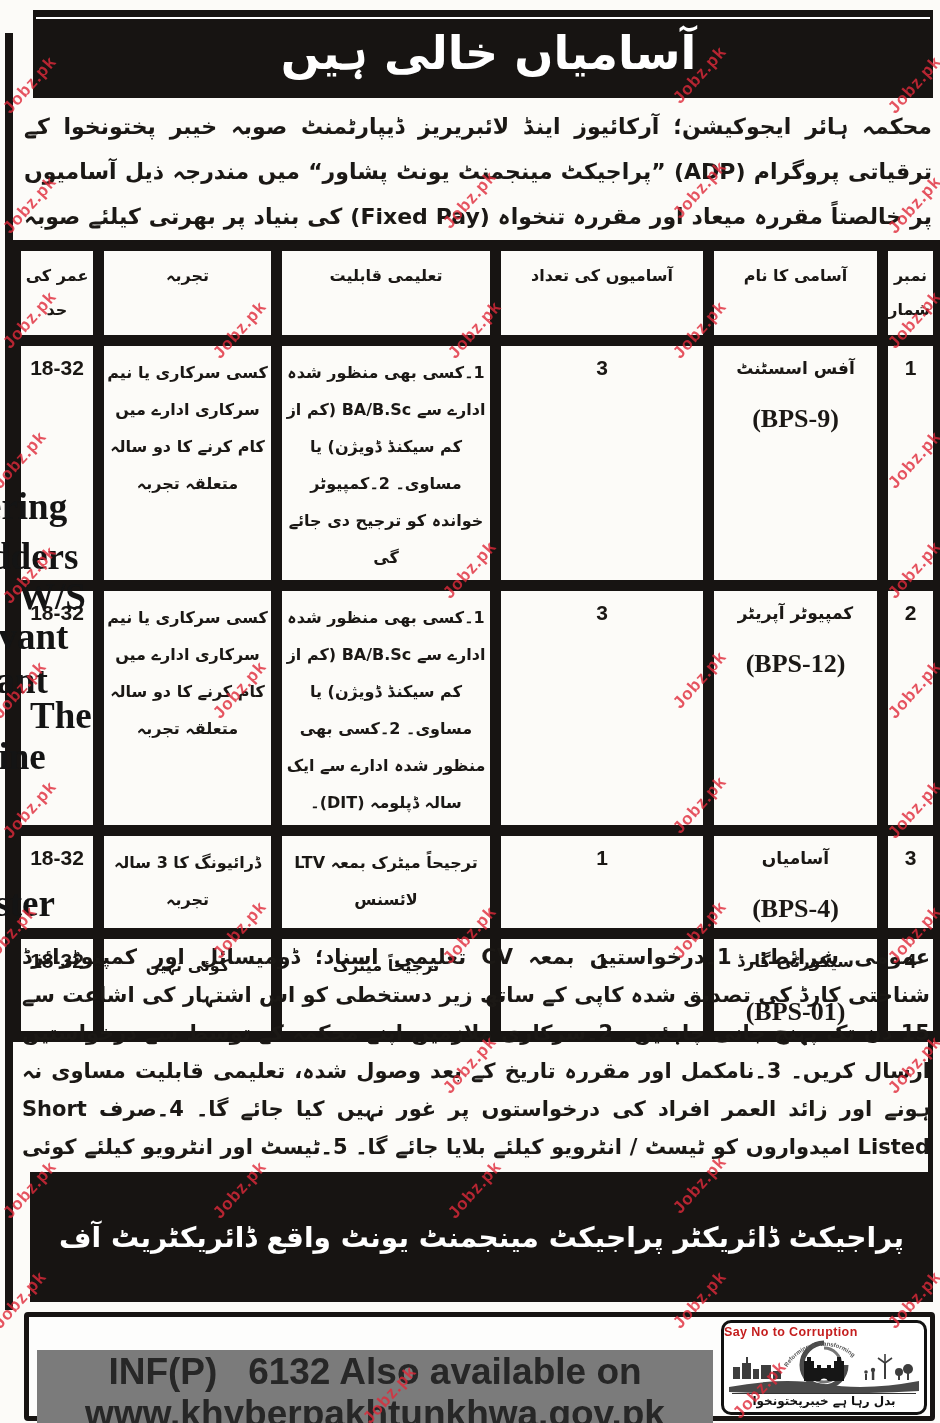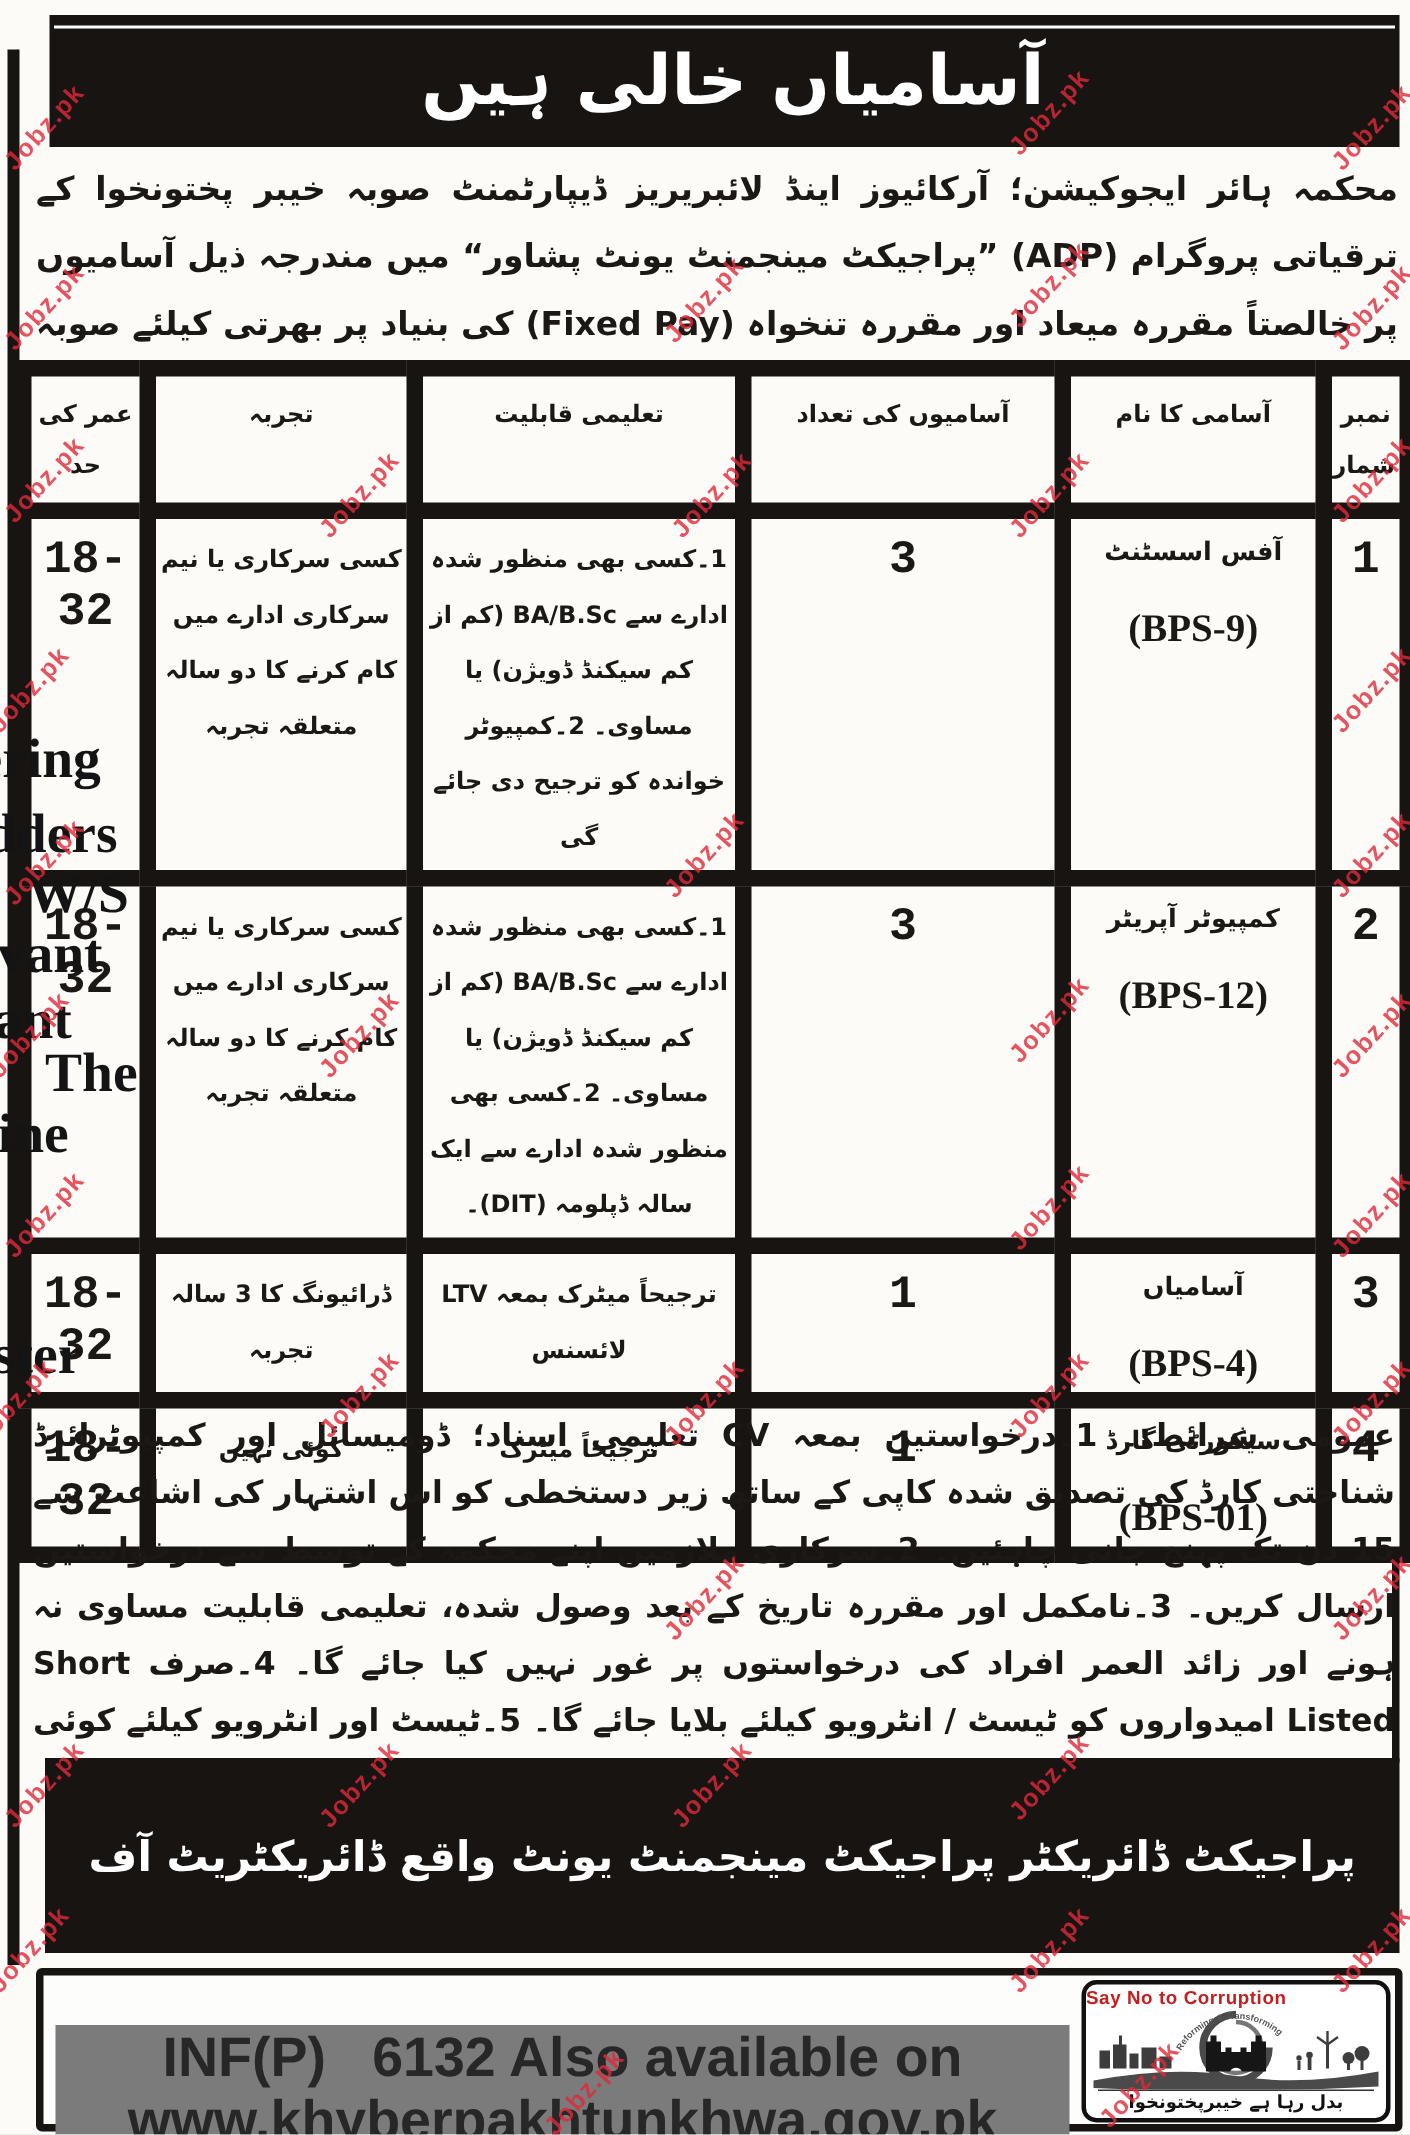--- a/index.html
+++ b/index.html
@@ -44,21 +44,21 @@
     table-layout:fixed;z-index:2;
   }
   .vtable th,.vtable td{
     border:11px solid var(--bar-black);vertical-align:top;padding:4px 3px;
     background:var(--paper);text-align:center;
   }
   .c-serial{width:56px}.c-name{width:174px}.c-count{width:213px}
   .c-qual{width:219px}.c-exp{width:178px}.c-age{width:83px}
   tr.hrow{height:95px} tr.r0{height:177px} tr.r1{height:215px} tr.r2{height:96px} tr.r3{height:90px}
   .vtable th{font-size:16px;font-weight:bold;line-height:34px;direction:rtl;padding-top:8px;}
-  .latin{font-family:Liberation Mono, monospace;font-weight:bold;font-size:31px;direction:ltr;}
+  .latin{font-family:Liberation Sans, sans-serif;font-weight:bold;font-size:21px;direction:ltr;}
   td.qual,td.exp{direction:rtl;font-size:16px;font-weight:bold;line-height:37px;padding-top:8px;}
   td.name{direction:rtl;}
   .uname{font-size:17px;font-weight:bold;margin-top:8px;}
   .scale{font-family:"Liberation Serif",serif;font-weight:bold;font-size:26px;direction:ltr;margin-top:26px;}
   td.serial,td.count,td.age{padding-top:10px;}
   
   .conditions{
     position:absolute;left:22px;top:938px;width:908px;height:228px;overflow:hidden;
     direction:rtl;text-align:justify;font-size:21px;font-weight:bold;line-height:38px;z-index:2;
   }

